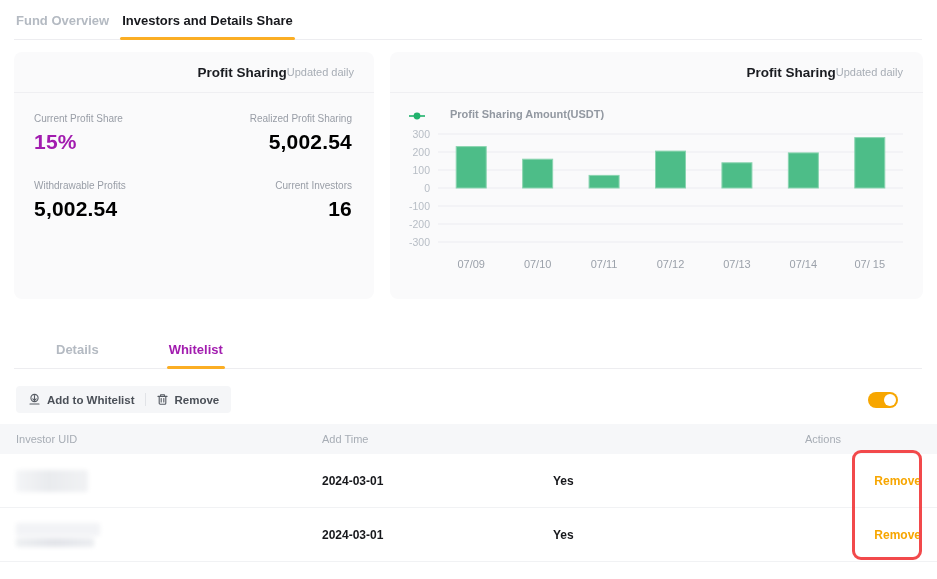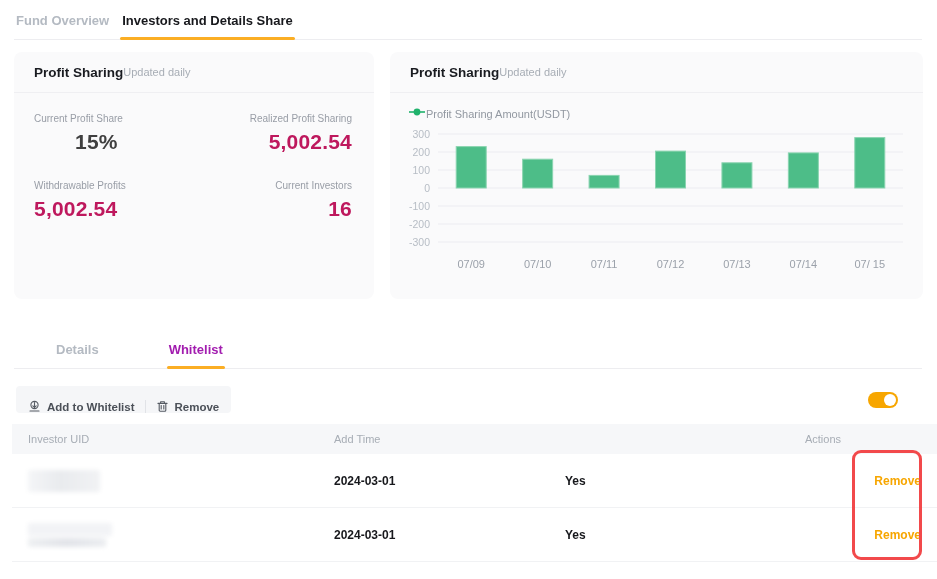--- a/index.html
+++ b/index.html
@@ -13,62 +13,62 @@
   .tab { position:relative; font-size:13px; font-weight:700; color:#b4bac2;
     padding:4px 2px 11px 2px; cursor:pointer; }
   .tab.active { color:#17181c; }
   .tab.active::after { content:""; position:absolute; left:0; right:0; bottom:-1px;
     height:3px; background:#fbae24; border-radius:2px; }
 
   
   .card { position:absolute; top:52px; background:#fafafb; border-radius:8px; }
   .card-left  { left:14px;  width:360px; height:247px; }
   .card-right { left:390px; width:533px; height:247px; }
-  .card-head { display:flex; justify-content:flex-start; align-items:center;
+  .card-head { display:flex; justify-content:flex-end; align-items:center;
     height:41px; padding:0 20px; border-bottom:1px solid #efeff2; }
   .card-title { font-size:13.5px; font-weight:700; color:#1a1c21; }
   .updated { font-size:11px; color:#a7adb5; }
 
   .stats { padding:20px 22px 0 20px; display:grid; grid-template-columns:1fr 1fr;
     row-gap:26px; }
   .stat.right { text-align:right; }
   .stat-label { font-size:10px; color:#989da6; margin-bottom:6px; }
-  .stat-value { font-size:21px; font-weight:700; color:#be185d; letter-spacing:.2px; }
-  .stat-value.green { color:#404040;margin-left:41px; }
-
-  .legend { display:flex; align-items:flex-start; gap:0; padding:15px 0 0 18px; }
+  .stat-value { font-size:21px; font-weight:700; color:#000000; letter-spacing:.2px; }
+  .stat-value.green { color:#a21caf; }
+
+  .legend { display:flex; align-items:flex-end; gap:24px; padding:15px 0 0 18px;font-weight:bold; }
   .legend-label { font-size:11px; color:#9298a1; }
   .chart-wrap { padding:6px 14px 0 14px; }
   .tick { font-size:10.5px; fill:#b7bdc5; }
   .xlab { font-size:11px; fill:#9ba1aa; }
 
   
   .subtabbar { position:absolute; left:14px; right:15px; top:338px;
     display:flex; gap:26px; border-bottom:1px solid #ededf0; }
   .subtab { position:relative; font-size:13px; font-weight:700; color:#b4bac2;
     padding:4px 2px 11px 2px; cursor:pointer;margin-left:40px; }
   .subtab.active { color:#a21caf; }
   .subtab.active::after { content:""; position:absolute; left:0; right:0; bottom:-1px;
     height:3px; background:#fbae24; border-radius:2px; }
 
   
   .toolbar { position:absolute; left:16px; top:386px; height:27px;
-    display:inline-flex; align-items:flex-end; gap:10px; background:#f5f6f8;
+    display:inline-flex; align-items:center; gap:10px; background:#f5f6f8;
     border-radius:4px; padding:0 12px; }
   .tool-btn { display:inline-flex; align-items:center; gap:6px; border:none;
     background:transparent; font-family:inherit; font-size:11.5px; font-weight:600;
     color:#4b5058; cursor:pointer; }
   .tool-divider { width:1px; height:13px; background:#e1e3e7; }
   .toggle { position:absolute; right:39px; top:392px; width:30px; height:16px;
     border-radius:16px; background:#f7a600; cursor:pointer; }
   .toggle-knob { position:absolute; top:2px; right:2px; width:12px; height:12px;
     border-radius:50%; background:#ffffff; }
 
   
-  .table { position:absolute; left:12px; right:0; top:424px; }
+  .table { position:absolute; left:0; right:0; top:424px; }
   .trow { display:grid; grid-template-columns:306px 231px 1fr 80px;
     align-items:center; padding:0 16px; }
   .thead { height:30px; background:#f6f7f9; }
   .th { font-size:11px; color:#a7adb5; font-weight:400; }
   .th:last-child, .td-actions { text-align:right; }
   .tbody-row { height:54px; border-bottom:1px solid #f1f2f4; }
   .td { font-size:12px; font-weight:700; color:#17181c; }
   .remove-link { font-size:12px; font-weight:600; color:#f7a600; background:none;
     border:none; font-family:inherit; cursor:pointer; }
   .uid-redacted { display:flex; flex-direction:column; gap:2px; filter:blur(2px); }

